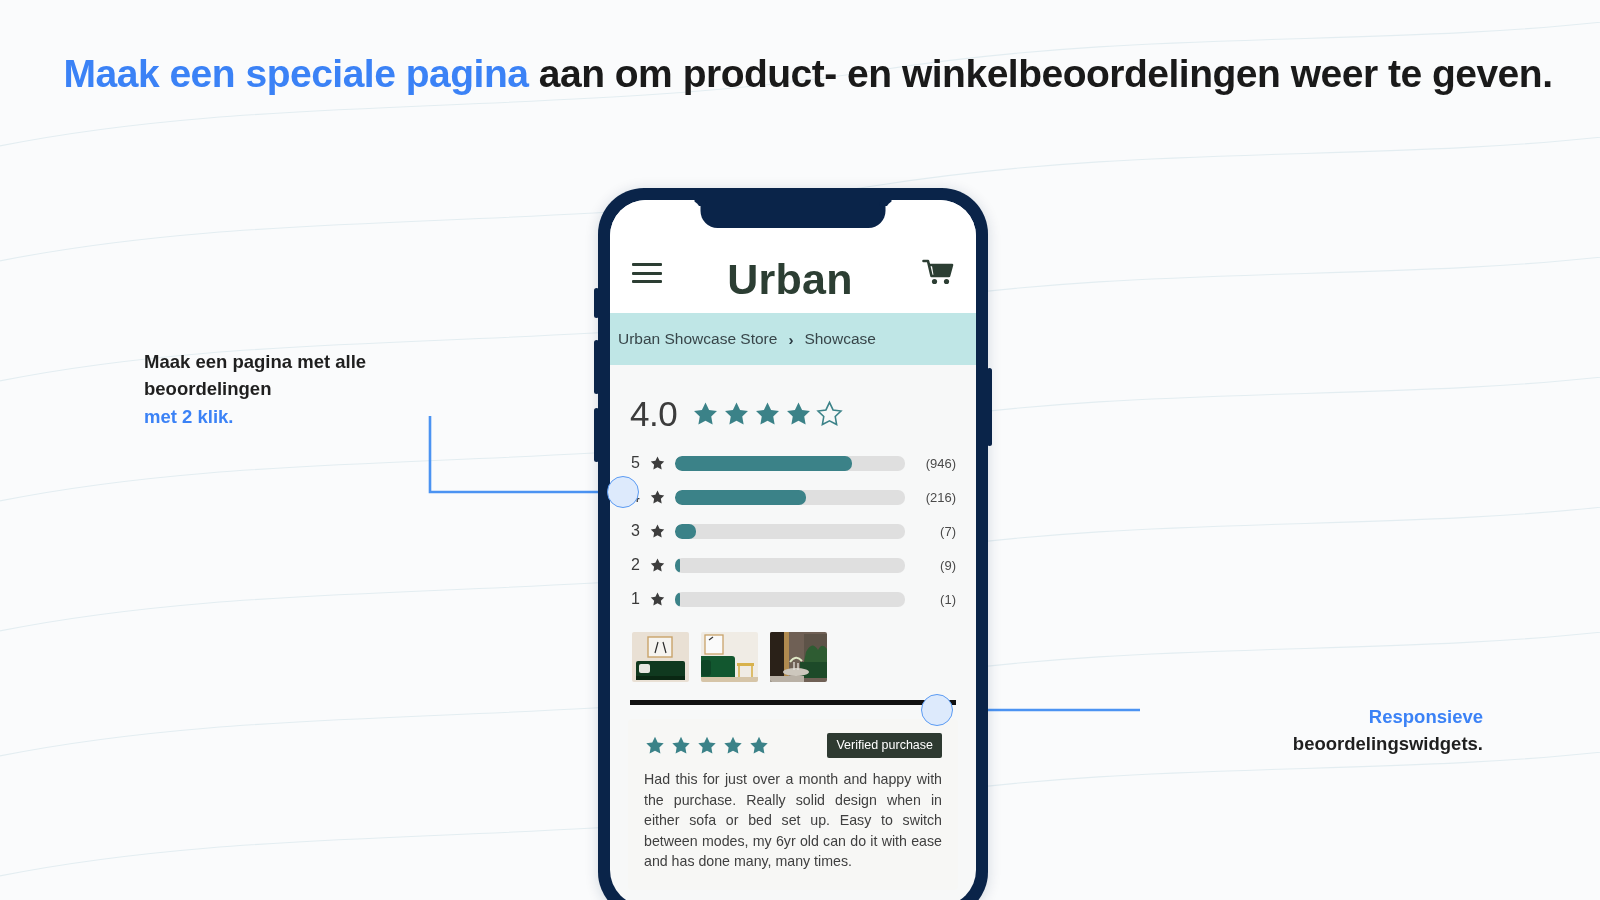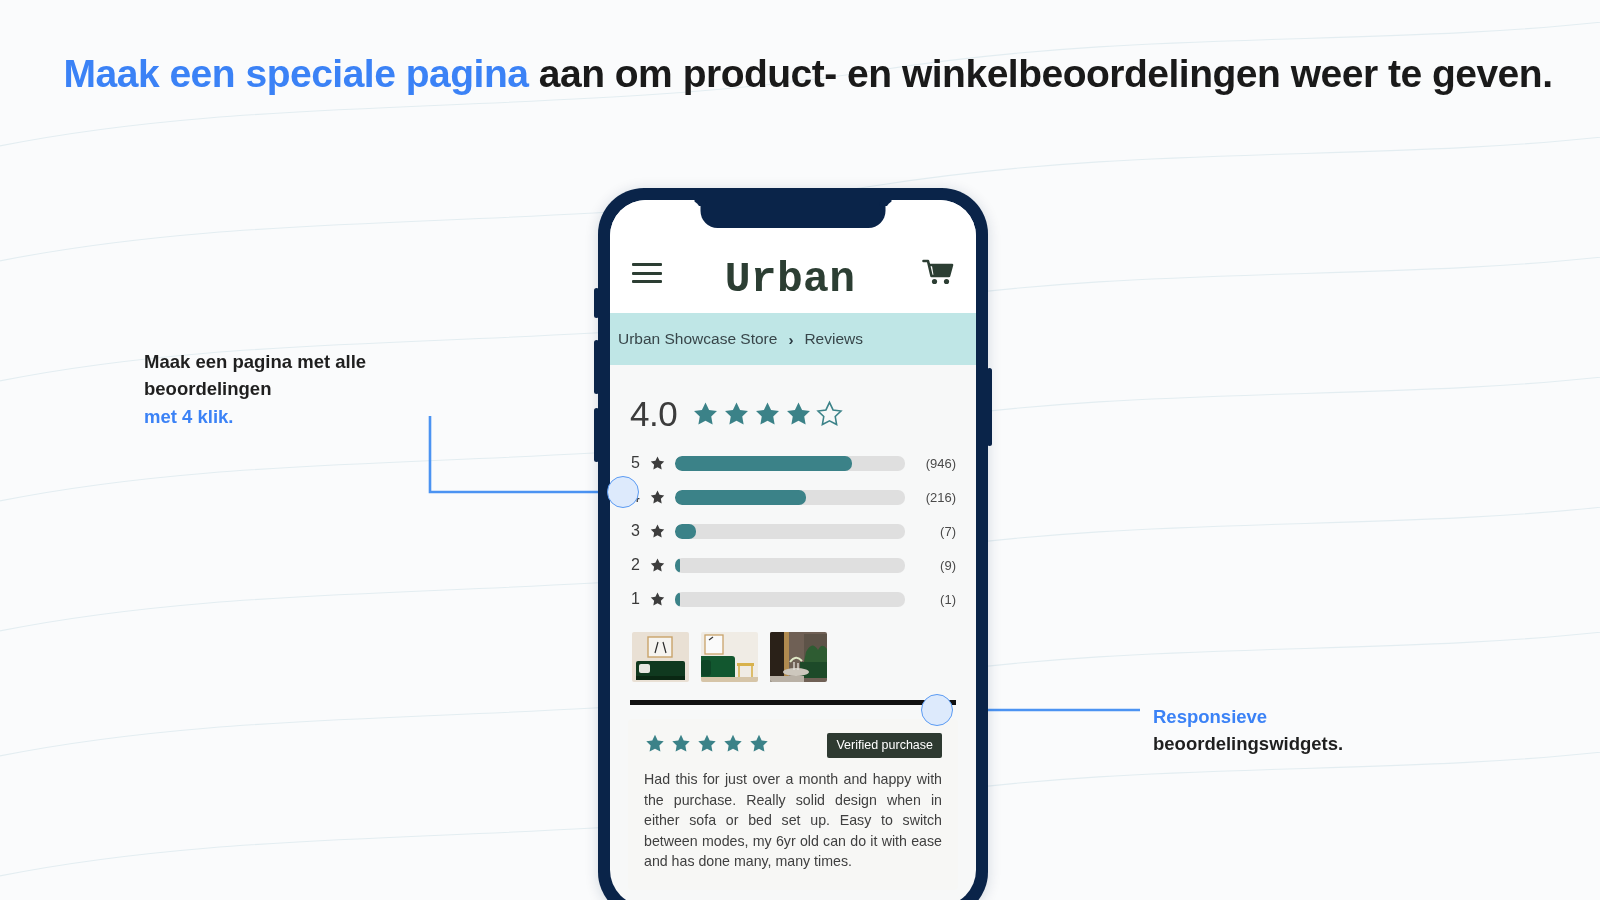--- a/index.html
+++ b/index.html
@@ -97,21 +97,21 @@
     display: flex;
     align-items: flex-end;
     padding: 0 22px 10px 22px;
     z-index: 2;
   }
   #hamburger { width: 30px; height: 20px; display: flex; flex-direction: column;
                justify-content: space-between; margin-bottom: 20px; cursor: pointer; }
   #hamburger span { display: block; height: 3px; background: #2c3e33; border-radius: 1px; }
   #brand {
     flex: 1; text-align: center;
-    font-family: Liberation Mono, monospace;
+    font-family: Liberation Sans, sans-serif;
     font-weight: 700;
     font-size: 43px;
     color: #2c3e33;
     letter-spacing: 0.3px;
     line-height: 1;
     margin-bottom: 2px;
   }
   #cart-icon { width: 36px; margin-bottom: 16px; display:flex; justify-content:flex-end; }
 
   
@@ -149,41 +149,41 @@
 
   #divider-bar { height: 5px; background: #111111; margin: 4px 20px 0 20px; }
 
   
   #review-card {
     margin: 14px 18px 0 18px;
     background: #f7f7f5;
     border-radius: 4px;
     padding: 14px 16px 18px 16px;
   }
-  #review-head { display: flex; align-items: flex-start; justify-content: space-between; margin-bottom: 11px; }
+  #review-head { display: flex; align-items: center; justify-content: space-between; margin-bottom: 11px; }
   #review-stars { display: flex; gap: 4px; }
   #verified-badge {
     background: #2e3a31; color: #ffffff;
     font-size: 12.5px;
     padding: 5px 9px 6px 9px;
     border-radius: 2px;
     white-space: nowrap;
   }
   #review-text {
     font-size: 14.2px;
     line-height: 1.45;
     color: #404040;
     text-align: justify;
   }
 
   
   .anno { position: absolute; font-size: 18.5px; font-weight: 700; line-height: 1.48; color: #1f1f1f; }
   .anno .blue { color: #3b82f6; }
   #anno-left { left: 144px; top: 348px; width: 300px; }
-  #anno-right { left: 1153px; top: 703px; width: 330px; }
+  #anno-right { left: 1153px; top: 703px; width: 330px; text-align: right; }
 
   #connectors { position: absolute; inset: 0; width: 1600px; height: 900px; pointer-events: none; }
 
   .dot {
     position: absolute;
     width: 32px; height: 32px;
     border-radius: 50%;
     background: #ddeafc;
     border: 1.6px solid #5b9bf3;
     box-sizing: border-box;
@@ -213,21 +213,21 @@
   </h1>
 
   <svg id="connectors">
     <path d="M430,416 L430,492 L620,492" fill="none" stroke="#4b93f2" stroke-width="2.6"></path>
     <path d="M937,710 L1140,710" fill="none" stroke="#4b93f2" stroke-width="2.6"></path>
   </svg>
 
   <div class="anno" id="anno-left">
     <span>Maak een pagina met alle</span><br>
     <span>beoordelingen</span><br>
-    <span class="blue">met 4 klik.</span>
+    <span class="blue">met 2 klik.</span>
   </div>
 
   <div class="anno" id="anno-right">
     <span class="blue">Responsieve</span><br>
     <span>beoordelingswidgets.</span>
   </div>
 
   <div id="phone">
     <div class="side-btn" id="btn-silent"></div>
     <div class="side-btn" id="btn-volup"></div>
@@ -250,21 +250,21 @@
             <path d="M10,7 L29,7 L27,16 L11.5,16 Z" fill="#2c3e33"></path>
             <circle cx="12.5" cy="22.5" r="2.6" fill="#2c3e33"></circle>
             <circle cx="24.5" cy="22.5" r="2.6" fill="#2c3e33"></circle>
           </svg>
         </div>
       </div>
 
       <div id="breadcrumb">
         <span>Urban Showcase Store</span>
         <span class="crumb-sep">›</span>
-        <span>Reviews</span>
+        <span>Showcase</span>
       </div>
 
       <div id="summary">
         <div id="score-row">
           <div id="score">4.0</div>
           <div id="score-stars">
             <svg width="29" height="29" viewBox="0 0 24 24">
                 <path d="M12 2l2.95 6.2 6.55.9-4.75 4.6 1.15 6.6L12 17.2 6.1 20.3l1.15-6.6L2.5 9.1l6.55-.9z" fill="#3b8288"></path>
               </svg>
             <svg width="29" height="29" viewBox="0 0 24 24">

